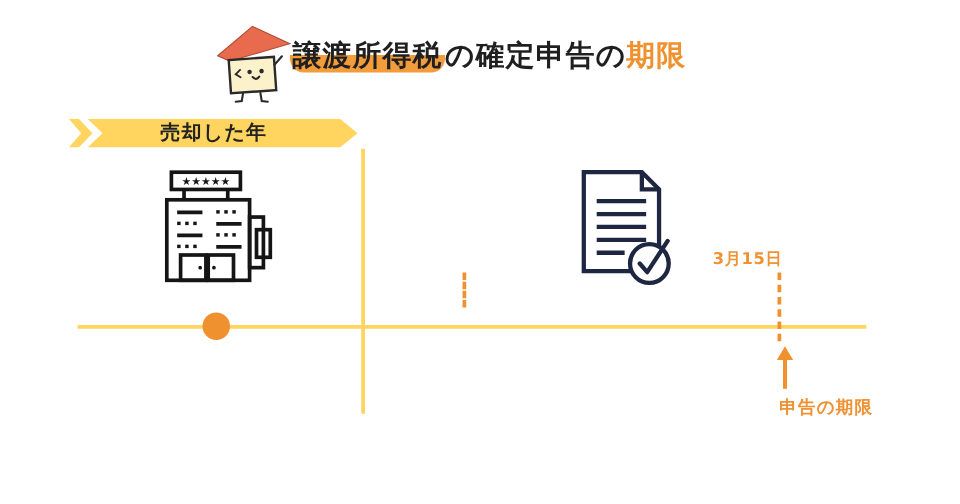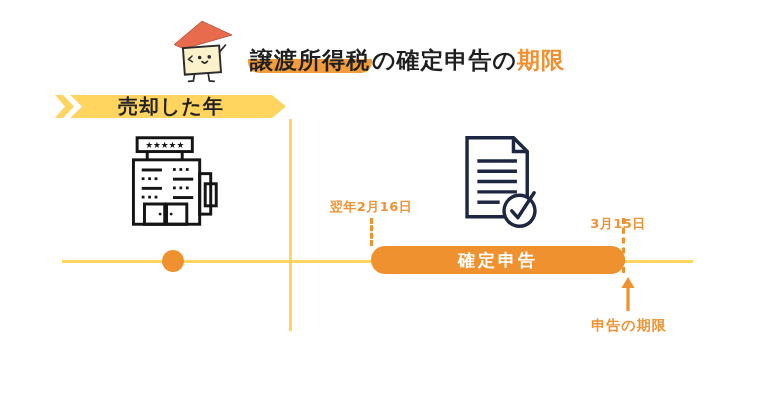--- a/index.html
+++ b/index.html
@@ -22,56 +22,56 @@
     border-radius:11px;
     padding:0 2px;
   }
   .title .accent{color:#F0912F;}
   
   .ribbon{position:absolute;top:95px;height:23px;}
   .ribbon svg{position:absolute;left:0;top:0;width:100%;height:100%;}
   .ribbon .ribbon-label{
     position:absolute;left:0;top:0;width:100%;height:100%;
     display:flex;align-items:center;justify-content:center;
-    font-size:20px;font-weight:600;color:#222222;letter-spacing:1px;
+    font-size:16px;font-weight:600;color:#222222;letter-spacing:1px;
   }
   .ribbon-left{left:55px;width:232px;}
   .ribbon-right{left:293px;width:420px;}
   
   .divider{position:absolute;left:289px;top:119px;width:3px;height:212px;background:#FFD45F;}
   .timeline{position:absolute;left:62px;top:260px;width:631px;height:3px;background:#FFD45F;}
   .dot{position:absolute;left:162px;top:250px;width:22px;height:22px;border-radius:50%;background:#F0912F;}
   
   .building{position:absolute;left:125px;top:135px;width:96px;height:92px;}
   .document{position:absolute;left:455px;top:130px;width:86px;height:104px;}
   
   .date-label{
     position:absolute;top:198px;width:140px;text-align:center;
     font-size:13px;font-weight:bold;color:#EF9233;letter-spacing:0.5px;
   }
   .date-start{left:301px;}
-  .date-end{left:548px;margin-top:17px;}
+  .date-end{left:528px;}
   .dash{position:absolute;top:218px;width:0;border-left:3px dashed #F0912F;}
   .dash-start{left:370px;height:28px;}
   .dash-end{left:622px;height:55px;}
   .bar{
     position:absolute;left:371px;top:246px;width:254px;height:28px;
     background:#F0912F;border-radius:14px;
     display:flex;align-items:center;justify-content:center;
     color:#ffffff;font-size:17px;font-weight:bold;letter-spacing:3px;
   }
   
   .handover-label{
     position:absolute;left:112px;top:288px;width:122px;
     text-align:center;font-size:14px;font-weight:bold;color:#EF9233;
     line-height:19px;letter-spacing:1px;
   }
   .deadline-arrow{position:absolute;left:620px;top:277px;width:16px;height:36px;}
   .deadline-label{
-    position:absolute;left:568px;top:317px;width:122px;
+    position:absolute;left:600px;top:317px;width:122px;
     text-align:center;font-size:14px;font-weight:bold;color:#EF9233;
     letter-spacing:1px;
   }
 </style>
 </head>
 <body>
 
 <div class="stage">
 
   <svg class="mascot" viewBox="0 0 60 60">
@@ -81,21 +81,21 @@
       <circle cx="27" cy="36" r="1.7" fill="#2A2A2A"></circle>
       <circle cx="36" cy="36" r="1.7" fill="#2A2A2A"></circle>
       <path d="M29,40 Q31.5,43 34,40" fill="none" stroke="#2A2A2A" stroke-width="1.6" stroke-linecap="round"></path>
       <path d="M20,34 L16.5,37 L20,39.5" fill="none" stroke="#2A2A2A" stroke-width="1.4" stroke-linecap="round"></path>
       <path d="M46,32 L52,26" fill="none" stroke="#2A2A2A" stroke-width="1.6" stroke-linecap="round"></path>
     </g>
     <path d="M22,52 L21,58 L16.5,58.5" fill="none" stroke="#2A2A2A" stroke-width="1.6" stroke-linecap="round"></path>
     <path d="M35,52 L36,58 L40.5,58.5" fill="none" stroke="#2A2A2A" stroke-width="1.6" stroke-linecap="round"></path>
   </svg>
 
-  <h1 class="title" style="margin:16px;">
+  <h1 class="title" style="margin:0;">
     <span class="hl">譲渡所得税</span><span>の確定申告の</span><span class="accent">期限</span>
   </h1>
 
   <div class="ribbon ribbon-left">
     <svg viewBox="0 0 232 23" preserveAspectRatio="none">
       <polygon points="0,0 8,0 19,11.5 8,23 0,23 10,11.5" fill="#FFD45F"></polygon>
       <polygon points="15,0 217,0 231,11.5 217,23 15,23 27,11.5" fill="#FFD45F"></polygon>
     </svg>
     <div class="ribbon-label">売却した年</div>
   </div>
@@ -152,29 +152,25 @@
     <line x1="26" y1="57" x2="72" y2="57"></line>
     <line x1="26" y1="69" x2="72" y2="69"></line>
     <line x1="26" y1="81" x2="52" y2="81"></line>
     <circle cx="75" cy="91" r="18" fill="#ffffff"></circle>
     <path d="M66,91 L73,99 L92,70" stroke-linecap="round" stroke-linejoin="round"></path>
   </svg>
 
   <div class="timeline"></div>
   <div class="dot"></div>
 
-  <div class="date-label date-start">翌年2月16日</div>
   <div class="date-label date-end">3月15日</div>
 
   <div class="dash dash-start"></div>
   <div class="dash dash-end"></div>
 
-  <div class="bar">
-    <span>確定申告</span>
-  </div>
 
 
   <svg class="deadline-arrow" viewBox="0 0 16 36">
     <path d="M8,34 L8,8" stroke="#F0912F" stroke-width="3.2"></path>
     <polygon points="8,0 1.5,11 14.5,11" fill="#F0912F"></polygon>
   </svg>
   <div class="deadline-label">申告の期限</div>
 
 </div>
 

